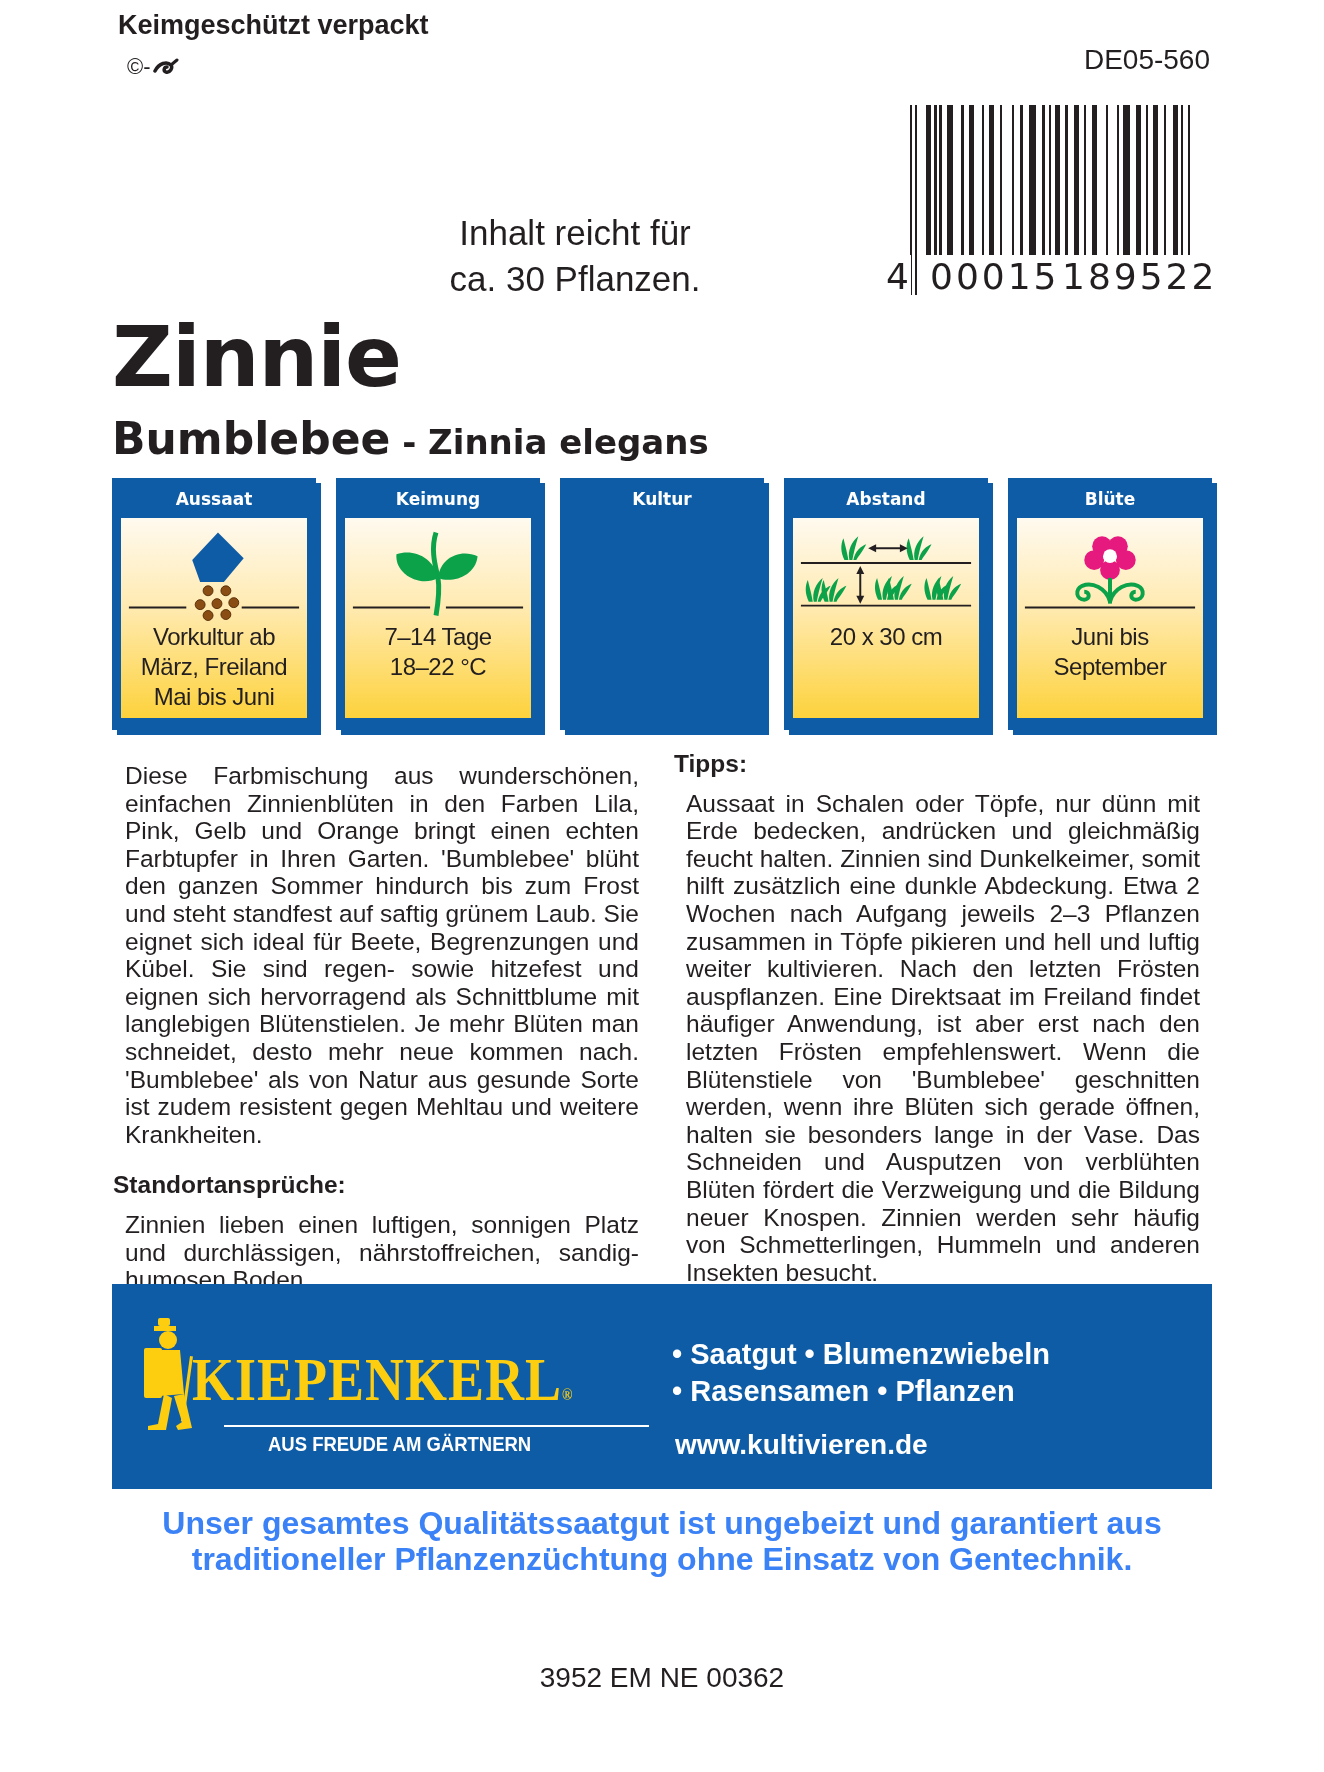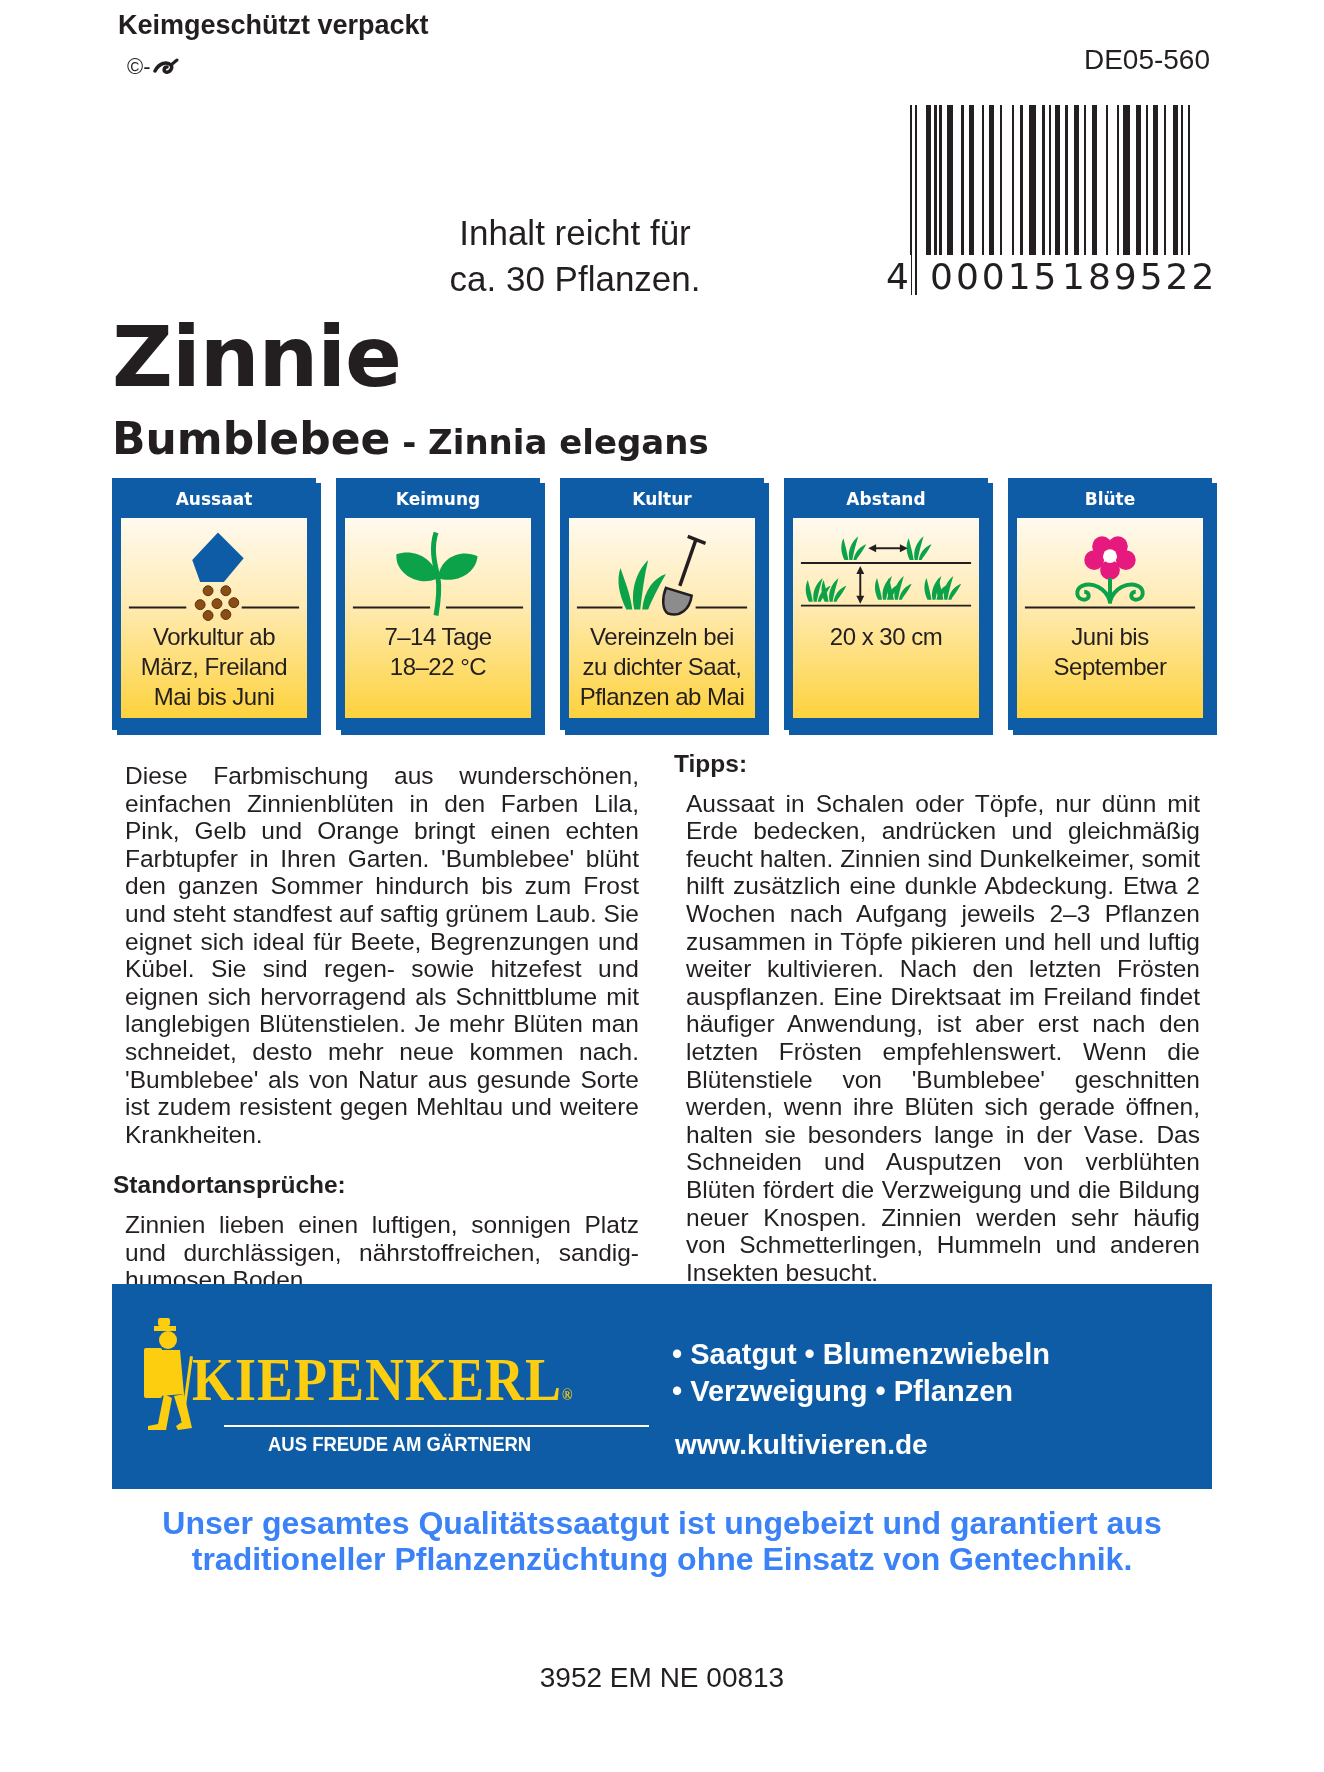--- a/index.html
+++ b/index.html
@@ -153,39 +153,20 @@
       </svg>
       <div class="box-text">
         <div>7–14 Tage</div>
         <div>18–22 °C</div>
       </div>
     </div>
   </div>
 
   <div class="box">
     <div class="box-head">Kultur</div>
-    <div class="box-body">
-      <svg class="box-icon" viewBox="0 0 188 105">
-        <line x1="8" y1="90" x2="54" y2="90" stroke="#231f20" stroke-width="2"></line>
-        <line x1="128" y1="90" x2="180" y2="90" stroke="#231f20" stroke-width="2"></line>
-        <g fill="#0ba24a">
-          <path d="M58 92 C50 76, 48 62, 52 50 C56 62, 62 76, 64 92 Z"></path>
-          <path d="M66 92 C62 72, 68 54, 80 42 C76 58, 74 76, 72 92 Z"></path>
-          <path d="M74 92 C76 72, 86 60, 98 56 C90 70, 84 82, 80 92 Z"></path>
-        </g>
-        <line x1="112" y1="68" x2="128" y2="22" stroke="#231f20" stroke-width="3.5"></line>
-        <line x1="120" y1="18" x2="138" y2="25" stroke="#231f20" stroke-width="3.5"></line>
-        <path d="M98 70 L124 78 C122 92, 112 100, 100 96 C94 92, 94 80, 98 70 Z" fill="#8c8c8c" stroke="#231f20" stroke-width="2.5"></path>
-      </svg>
-      <div class="box-text">
-        <div>Vereinzeln bei</div>
-        <div>zu dichter Saat,</div>
-        <div>Pflanzen ab Mai</div>
-      </div>
-    </div>
   </div>
 
   <div class="box">
     <div class="box-head">Abstand</div>
     <div class="box-body">
       <svg class="box-icon" viewBox="0 0 188 105">
         <defs>
           <g id="sprout">
             <path d="M2 24 C-2 16, -2 8, 1 2 C3 10, 5 18, 6 24 Z"></path>
             <path d="M7 24 C5 14, 9 6, 16 0 C13 10, 11 18, 10 24 Z"></path>
@@ -266,23 +247,23 @@
       <path d="M20 80 L14 110 L4 112 L4 116 L22 116 L28 84 Z"></path>
       <path d="M30 82 L38 108 L32 112 L34 116 L48 114 L40 80 Z"></path>
       <rect x="46" y="42" width="3" height="66" transform="rotate(8 46 42)"></rect>
     </g>
   </svg>
   <div class="logo-text"><span>KIEPENKERL</span><span class="logo-reg">®</span></div>
   <div class="logo-line"></div>
   <div class="logo-slogan">AUS FREUDE AM GÄRTNERN</div>
   <div class="banner-list">
     <div>• Saatgut • Blumenzwiebeln</div>
-    <div>• Verzweigung • Pflanzen</div>
+    <div>• Rasensamen • Pflanzen</div>
   </div>
   <div class="banner-url">www.kultivieren.de</div>
 </div>
 
 <div class="abs quality">
   <div>Unser gesamtes Qualitätssaatgut ist ungebeizt und garantiert aus</div>
   <div>traditioneller Pflanzenzüchtung ohne Einsatz von Gentechnik.</div>
 </div>
 
-<div class="abs batch">3952 EM NE 00813</div>
+<div class="abs batch">3952 EM NE 00362</div>
 
 </body></html>

